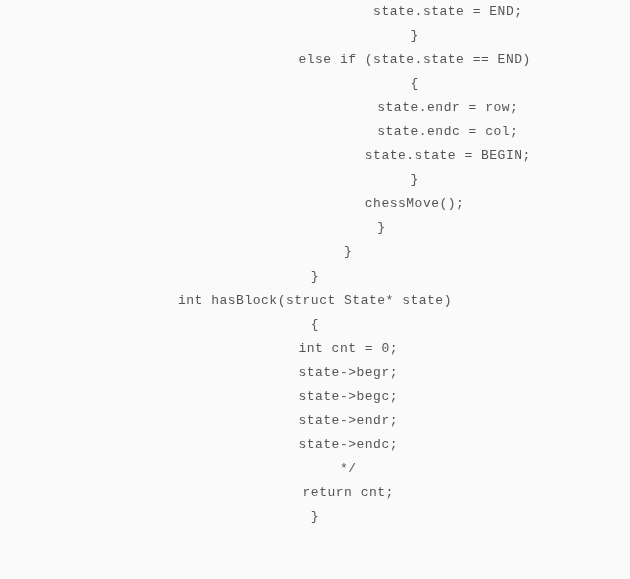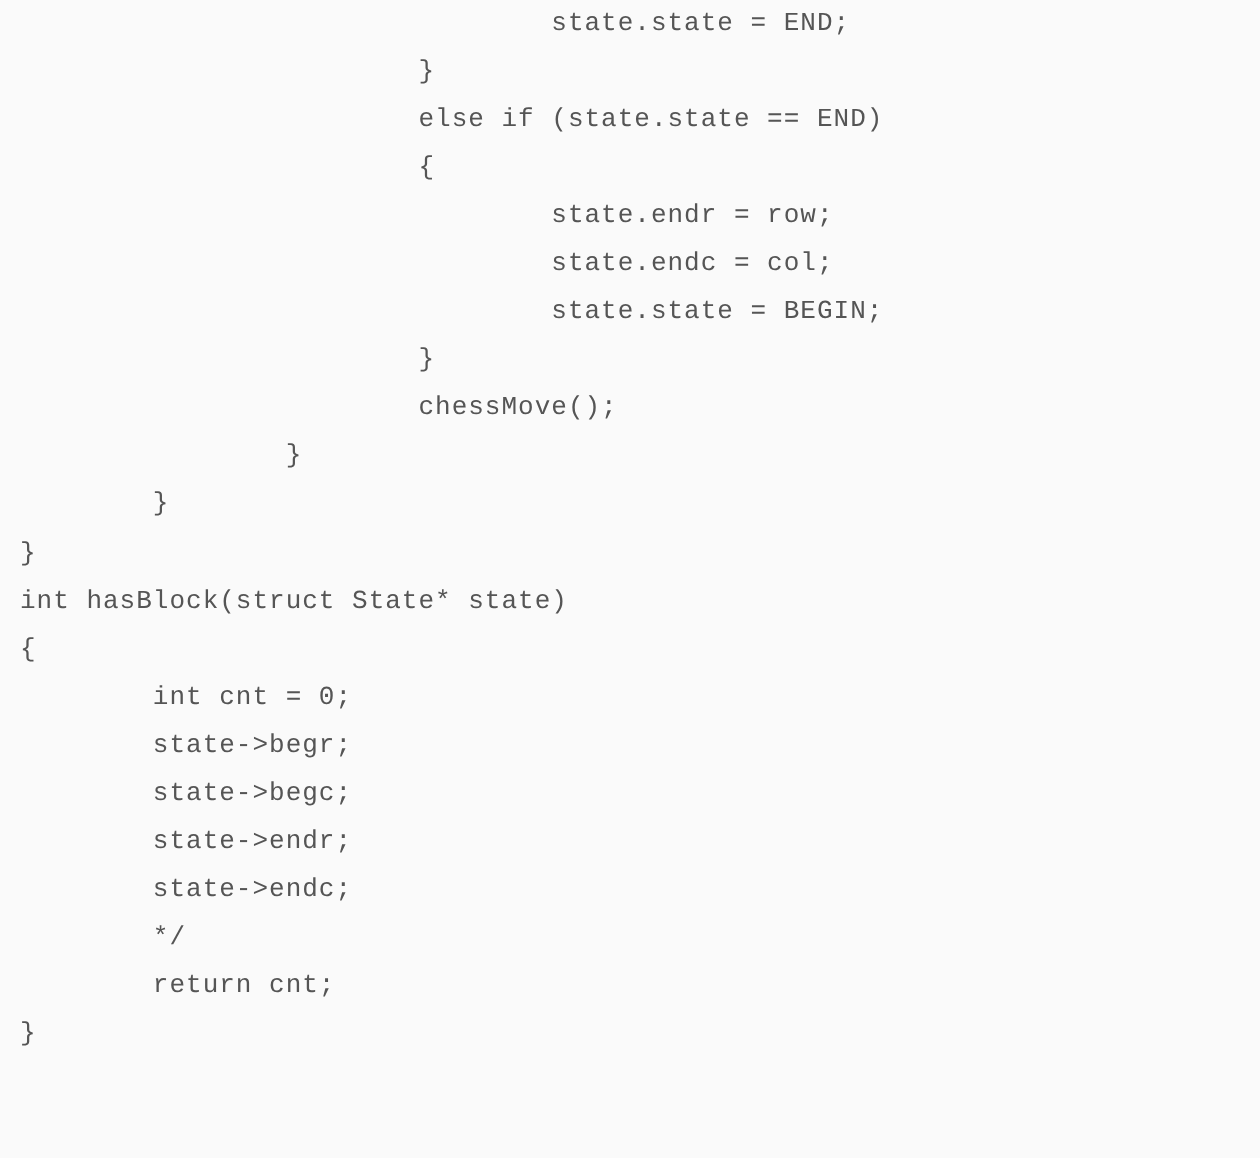--- a/index.html
+++ b/index.html
@@ -13,20 +13,21 @@
       width: 630px;
       height: 579px;
       overflow: hidden;
       letter-spacing: 0.5px;
     }
     pre {
       margin: 0;
       padding: 0 10px;
       white-space: pre;
       font-family: inherit;
+      text-align: center;
     }
     .code-line {
       display: block;
     }
   </style>
 </head>
 <body>
 
 <pre><span class="code-line">                                state.state = END;</span><span class="code-line">                        }</span><span class="code-line">                        else if (state.state == END)</span><span class="code-line">                        {</span><span class="code-line">                                state.endr = row;</span><span class="code-line">                                state.endc = col;</span><span class="code-line">                                state.state = BEGIN;</span><span class="code-line">                        }</span><span class="code-line">                        chessMove();</span><span class="code-line">                }</span><span class="code-line">        }</span><span class="code-line">}</span><span class="code-line">int hasBlock(struct State* state)</span><span class="code-line">{</span><span class="code-line">        int cnt = 0;</span><span class="code-line">        state-&gt;begr;</span><span class="code-line">        state-&gt;begc;</span><span class="code-line">        state-&gt;endr;</span><span class="code-line">        state-&gt;endc;</span><span class="code-line"></span><span class="code-line"></span><span class="code-line">        */</span><span class="code-line"></span><span class="code-line">        return cnt;</span><span class="code-line">}</span></pre>
 

